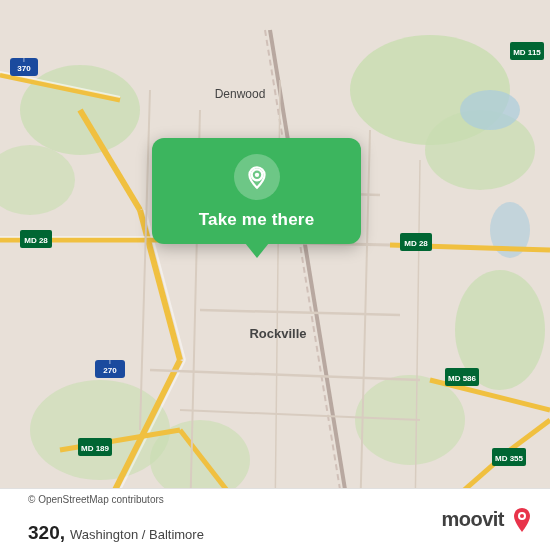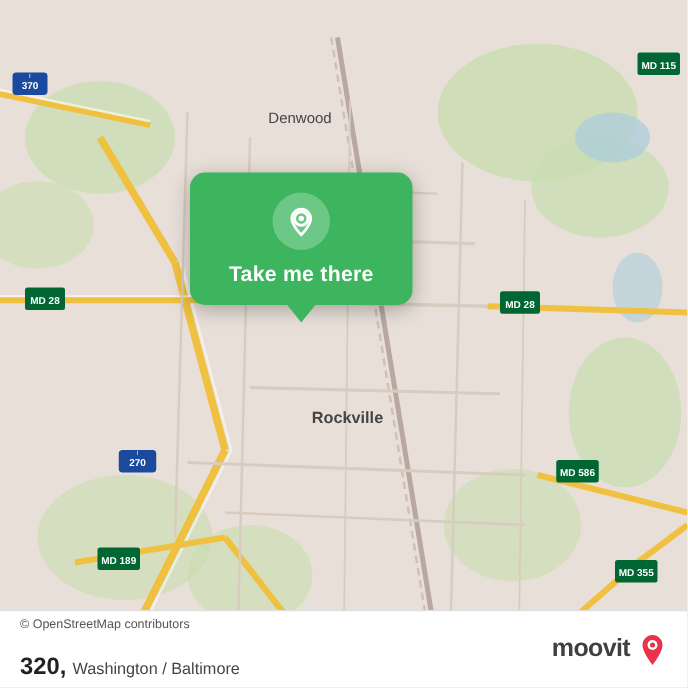--- a/index.html
+++ b/index.html
@@ -33,21 +33,21 @@
       top: 0; left: 0;
       width: 100%;
       height: 100%;
     }
 
     
     #popup-card {
       position: absolute;
       top: 138px;
       left: 152px;
-      width: 178px;
+      width: 209px;
       background: #3cb55e;
       border-radius: 12px;
       display: flex;
       flex-direction: column;
       align-items: center;
       padding: 16px 16px 14px 16px;
       box-shadow: 0 4px 16px rgba(0,0,0,0.28);
       z-index: 10;
     }
 
@@ -95,21 +95,21 @@
     #bottom-bar {
       position: absolute;
       bottom: 0;
       left: 0;
       width: 100%;
       height: 62px;
       background: #fff;
       display: flex;
       align-items: center;
       justify-content: space-between;
-      padding: 0 14px 0 16px;
+      padding: 0 14px 0 28px;
       z-index: 20;
       border-top: 1px solid #e0e0e0;
     }
 
     #osm-credit {
       font-size: 10px;
       color: #555;
     }
 
     #bottom-left {

